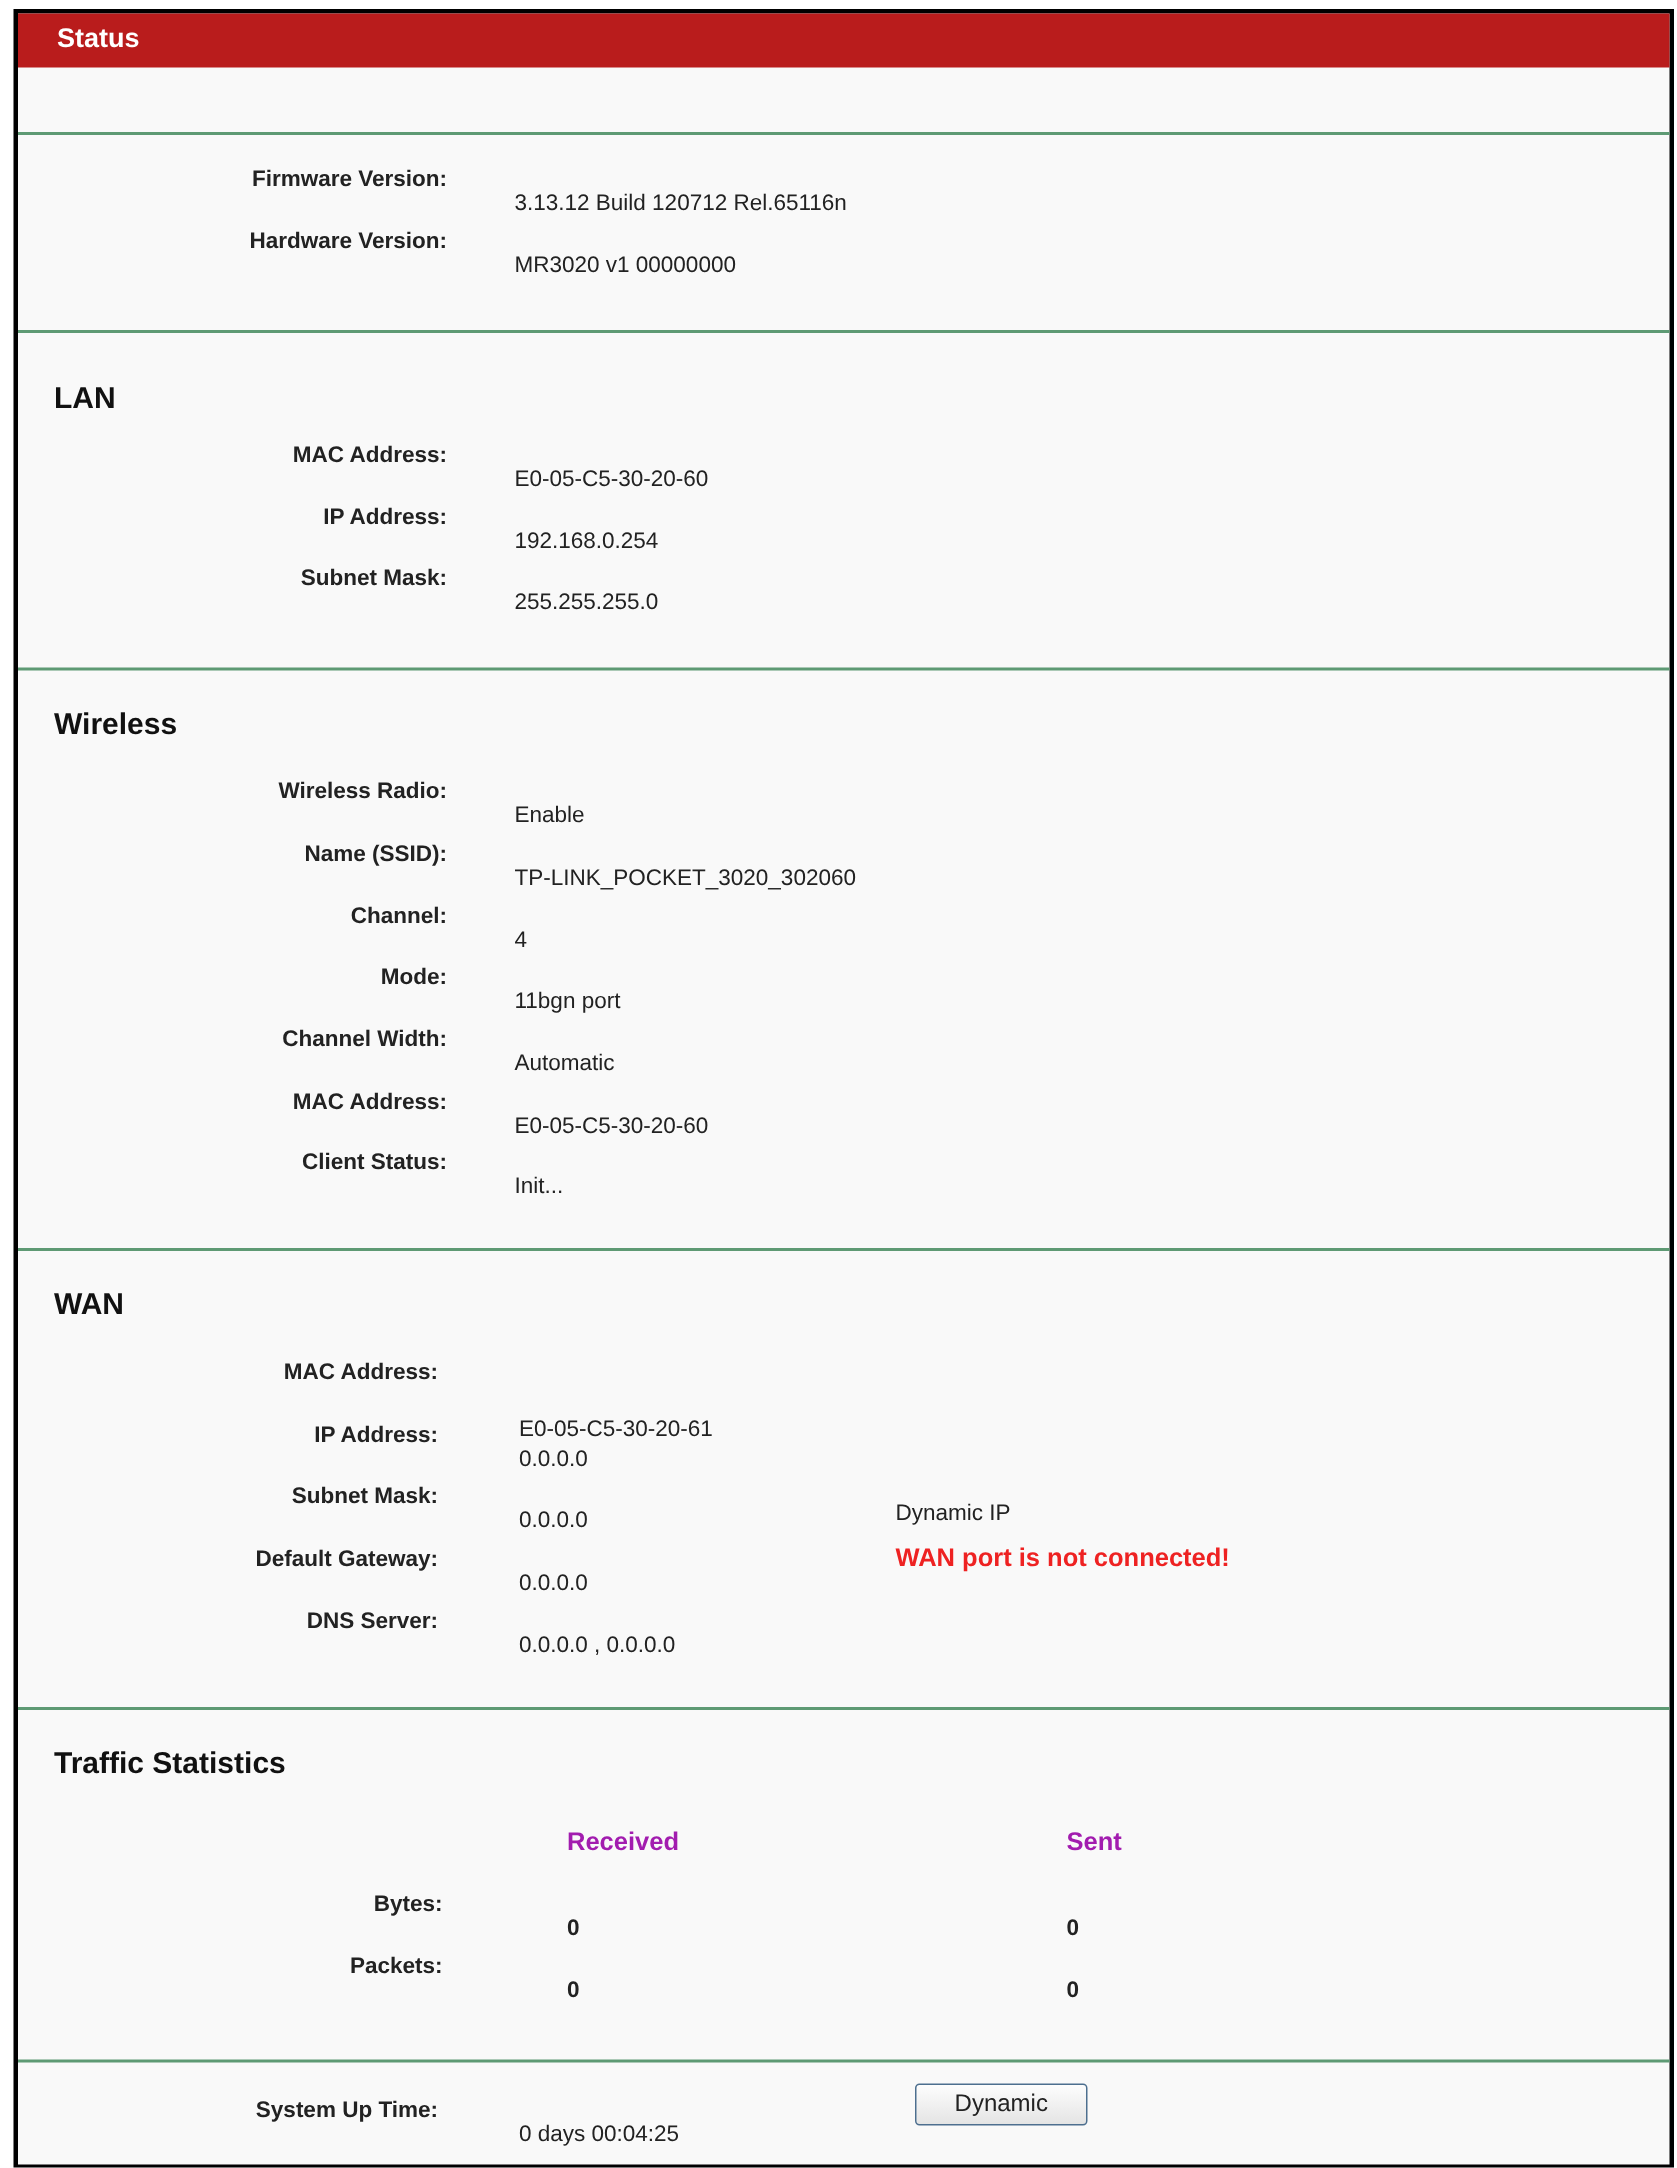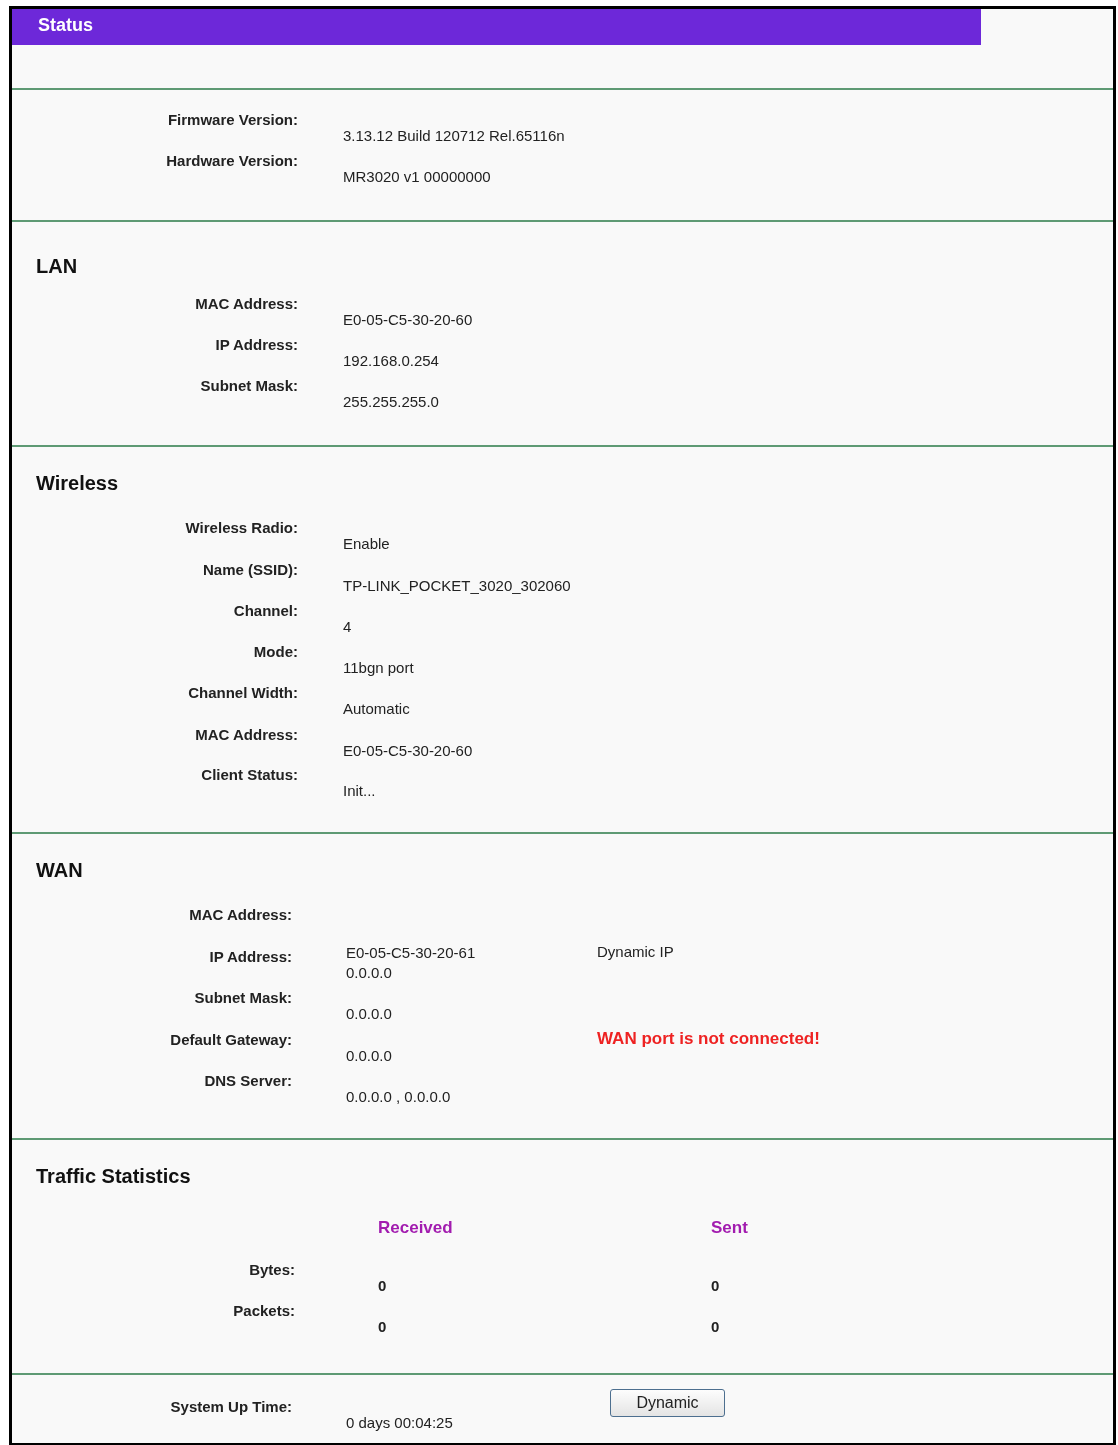--- a/index.html
+++ b/index.html
@@ -1,20 +1,20 @@
 <!DOCTYPE html>
 <html><head>
 <meta charset="utf-8">
 <style>
   html, body { margin: 0; padding: 0; background: #ffffff; }
   body { width: 1118px; height: 1445px; position: relative; overflow: hidden;
          font-family: "Liberation Sans", sans-serif; color: #1a1a1a; }
   .frame { position: absolute; left: 9px; top: 6px; width: 1101px; height: 1434px;
            border: 3px solid #000; background: #f9f9f9; box-sizing: content-box; }
-  .header { position: absolute; left: 0; top: 0; width: 969px; height: 36px; background: #6d28d9; }
+  .header { position: absolute; left: 0; top: 0; width: 1101px; height: 36px; background: #b91c1c; }
   .header-title { position: absolute; left: 26px; top: 6px; font-size: 18px; font-weight: bold; color: #ffffff; }
   .divider { position: absolute; left: 0; width: 1101px; height: 2px; background: #5e9a74; }
   .section-title { position: absolute; left: 24px; font-size: 20px; font-weight: bold; color: #111; }
   .lbl { position: absolute; width: 200px; text-align: right; font-size: 15px; font-weight: bold; color: #222; }
   .val { position: absolute; font-size: 15px; color: #222; white-space: nowrap; margin-top: 16px; }
   .val.bold { font-weight: bold; }
   .col-head { position: absolute; font-size: 17px; font-weight: bold; color: #a21caf; }
   .warn { position: absolute; font-size: 17px; font-weight: bold; color: #ee2222; white-space: nowrap; }
   .btn { position: absolute; left: 598px; top: 1380px; width: 115px; height: 28px;
          border: 1px solid #4d6f8f; border-radius: 3px;
@@ -65,21 +65,21 @@
   <span class="lbl" style="left:86px;top:757px">Client Status:</span>
   <span class="val" style="left:331px;top:757px">Init...</span>
 
   <div class="divider" style="top:823px"></div>
 
   <span class="section-title" style="top:850px">WAN</span>
   <span class="lbl" style="left:80px;top:897px">MAC Address:</span>
   <span class="val" style="left:334px;top:919px">E0-05-C5-30-20-61</span>
   <span class="lbl" style="left:80px;top:939px">IP Address:</span>
   <span class="val" style="left:334px;top:939px">0.0.0.0</span>
-  <span class="val" style="left:585px;top:918px">Dynamic IP</span>
+  <span class="val" style="left:585px;top:975px">Dynamic IP</span>
   <span class="lbl" style="left:80px;top:980px">Subnet Mask:</span>
   <span class="val" style="left:334px;top:980px">0.0.0.0</span>
   <span class="lbl" style="left:80px;top:1022px">Default Gateway:</span>
   <span class="val" style="left:334px;top:1022px">0.0.0.0</span>
   <span class="warn" style="left:585px;top:1020px">WAN port is not connected!</span>
   <span class="lbl" style="left:80px;top:1063px">DNS Server:</span>
   <span class="val" style="left:334px;top:1063px">0.0.0.0 , 0.0.0.0</span>
 
   <div class="divider" style="top:1129px"></div>
 

